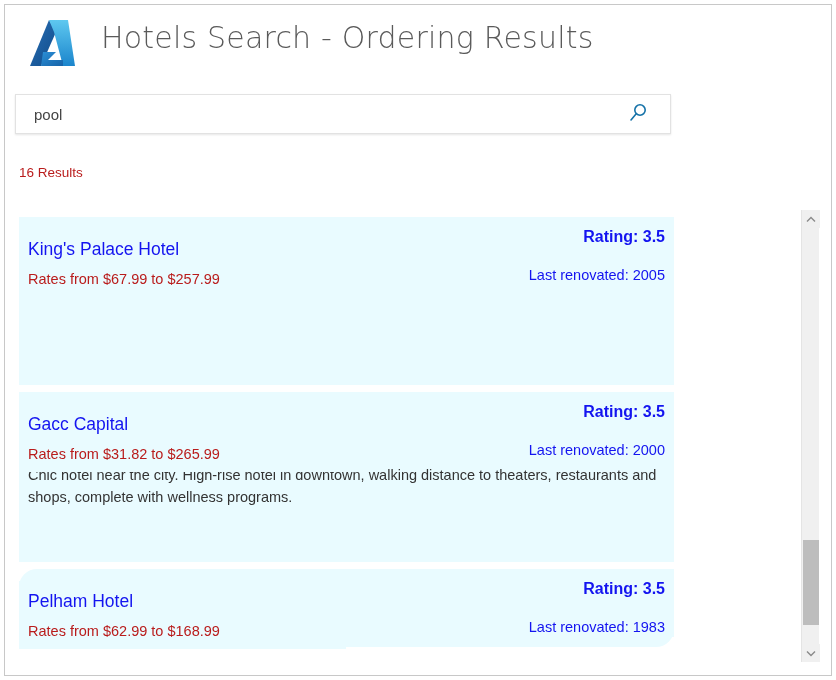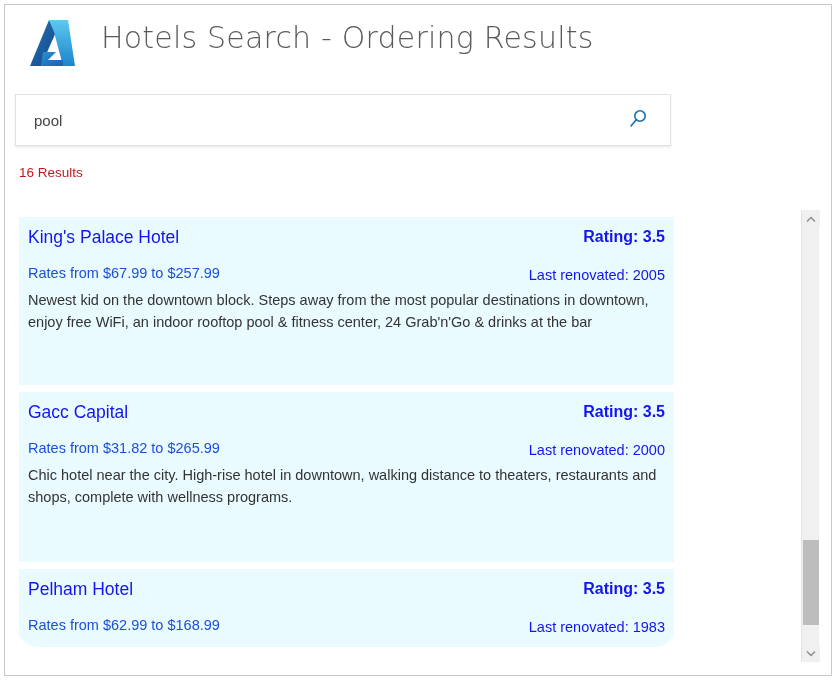--- a/index.html
+++ b/index.html
@@ -52,21 +52,21 @@
     white-space: nowrap;
     font-family: "DejaVu Sans", sans-serif;
   }
 
   
   #search-bar {
     position: absolute;
     left: 10px;
     top: 89px;
     width: 656px;
-    height: 52px;
+    height: 40px;
     background: #ffffff;
     border: 1px solid #e2e2e2;
     box-shadow: 0 1px 2px rgba(0,0,0,0.10);
   }
   #search-input {
     position: absolute;
     left: 0;
     top: 0;
     width: 600px;
     height: 100%;
@@ -128,21 +128,21 @@
   .result-card.tall { height: 168px; }
   .result-card.tall2 { height: 170px; }
   .result-card.short { height: 78px; border-radius: 18px; }
 
   .card-head {
     position: relative;
     height: 68px;
   }
   .head-left {
     position: absolute;
-    left: 0; top: 0;
+    left: 0; top: 12px;
     width: 327px;
     height: 100%;
     background: #e9fbff;
     padding: 8px 0 0 9px;
   }
   .head-right {
     position: absolute;
     left: 331px; top: 0;
     width: 324px;
     height: 100%;
@@ -157,24 +157,24 @@
     white-space: nowrap;
   }
   .hotel-rating {
     color: #1414f0;
     font-size: 16px;
     font-weight: bold;
     line-height: 24px;
     white-space: nowrap;
   }
   .hotel-rates {
-    color: #1d4ed8;
+    color: #b91c1c;
     font-size: 14.5px;
     line-height: 24px;
-    margin-top: 12px;
+    margin-top: 6px;
     white-space: nowrap;
   }
   .hotel-renovated {
     color: #1414f0;
     font-size: 14.5px;
     line-height: 24px;
     margin-top: 14px;
     white-space: nowrap;
   }
   .hotel-description {
@@ -268,21 +268,20 @@
         <div class="card-head">
           <div class="head-left">
             <div class="hotel-name">King's Palace Hotel</div>
             <div class="hotel-rates">Rates from $67.99 to $257.99</div>
           </div>
           <div class="head-right">
             <div class="hotel-rating">Rating: 3.5</div>
             <div class="hotel-renovated">Last renovated: 2005</div>
           </div>
         </div>
-        <div class="hotel-description">Newest kid on the downtown block.  Steps away from the most popular destinations in downtown, enjoy free WiFi, an indoor rooftop pool &amp; fitness center, 24 Grab'n'Go &amp; drinks at the bar</div>
       </div>
 
       <div class="result-card tall2">
         <div class="card-head">
           <div class="head-left">
             <div class="hotel-name">Gacc Capital</div>
             <div class="hotel-rates">Rates from $31.82 to $265.99</div>
           </div>
           <div class="head-right">
             <div class="hotel-rating">Rating: 3.5</div>

